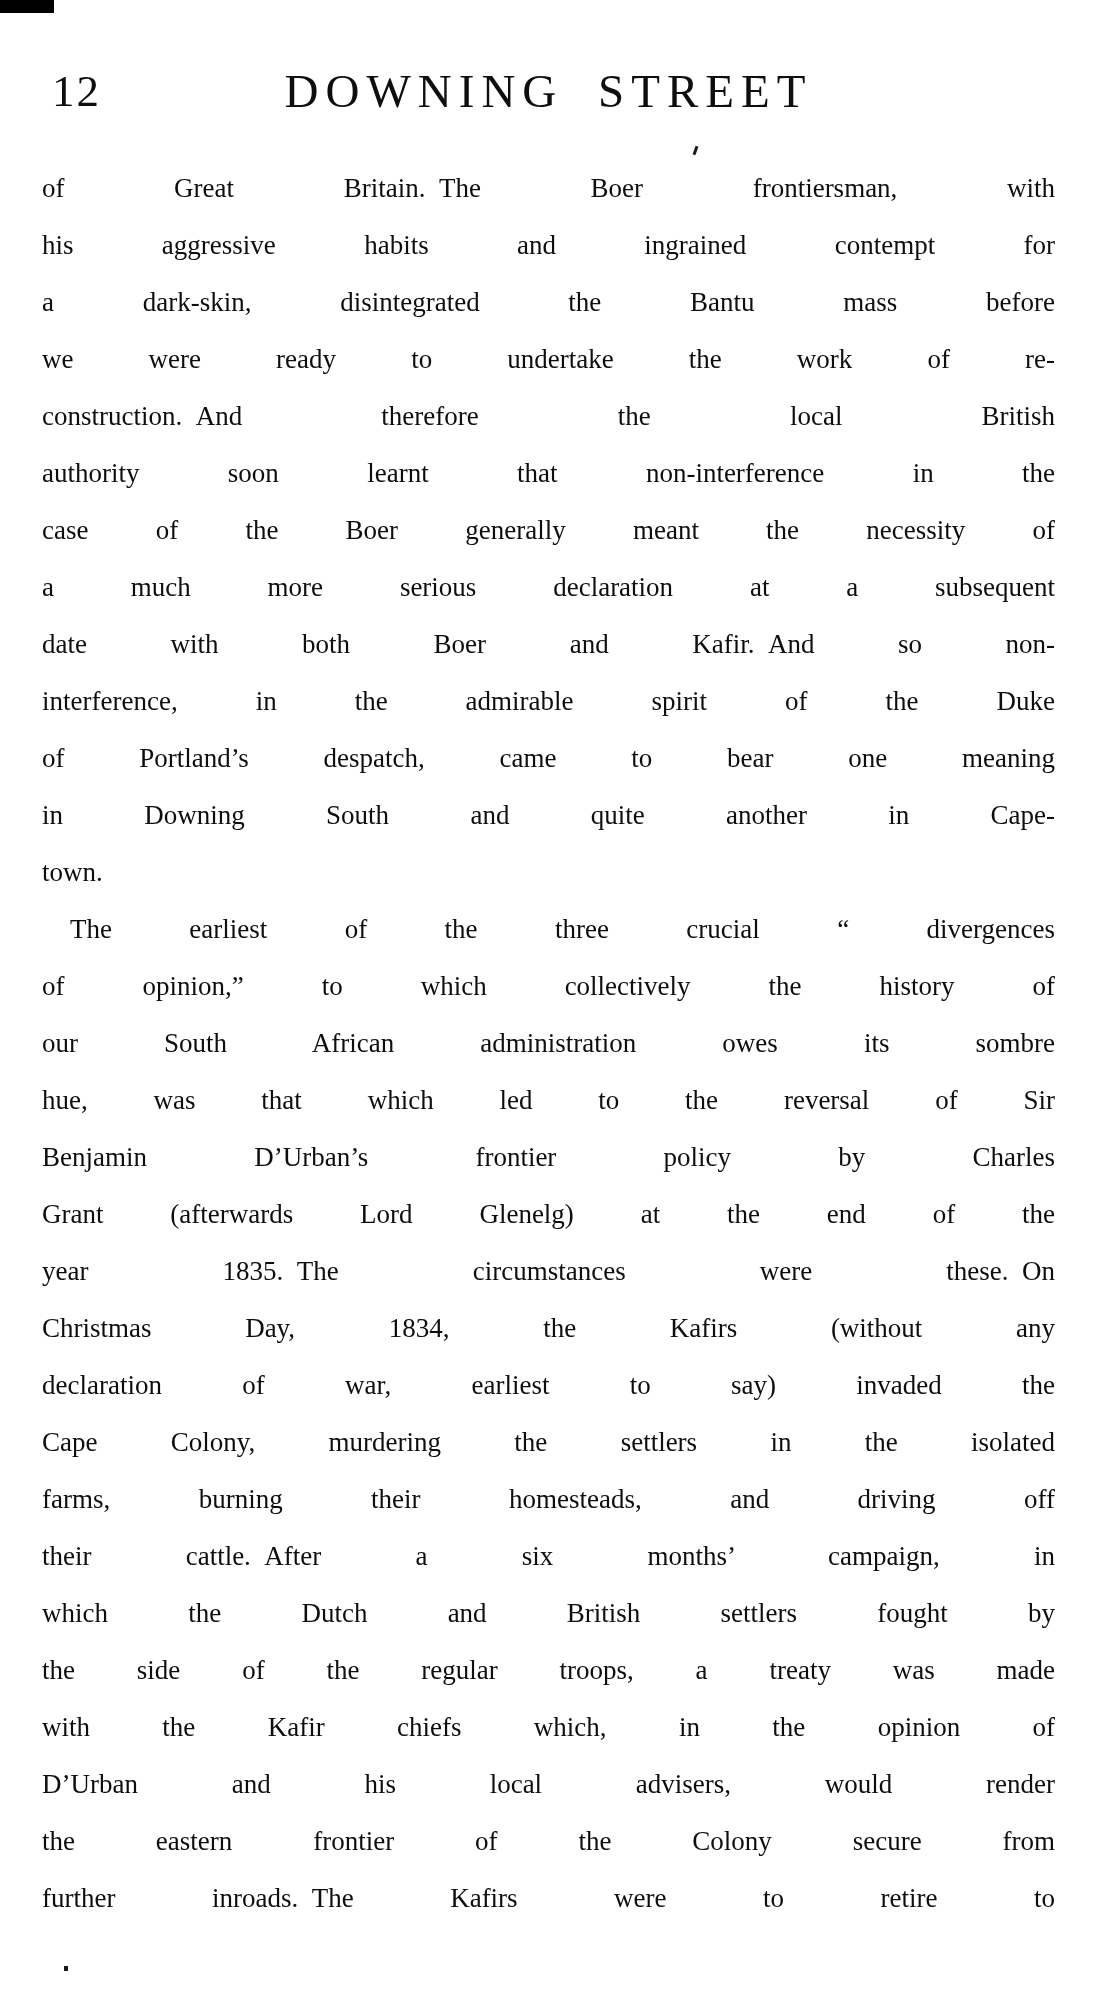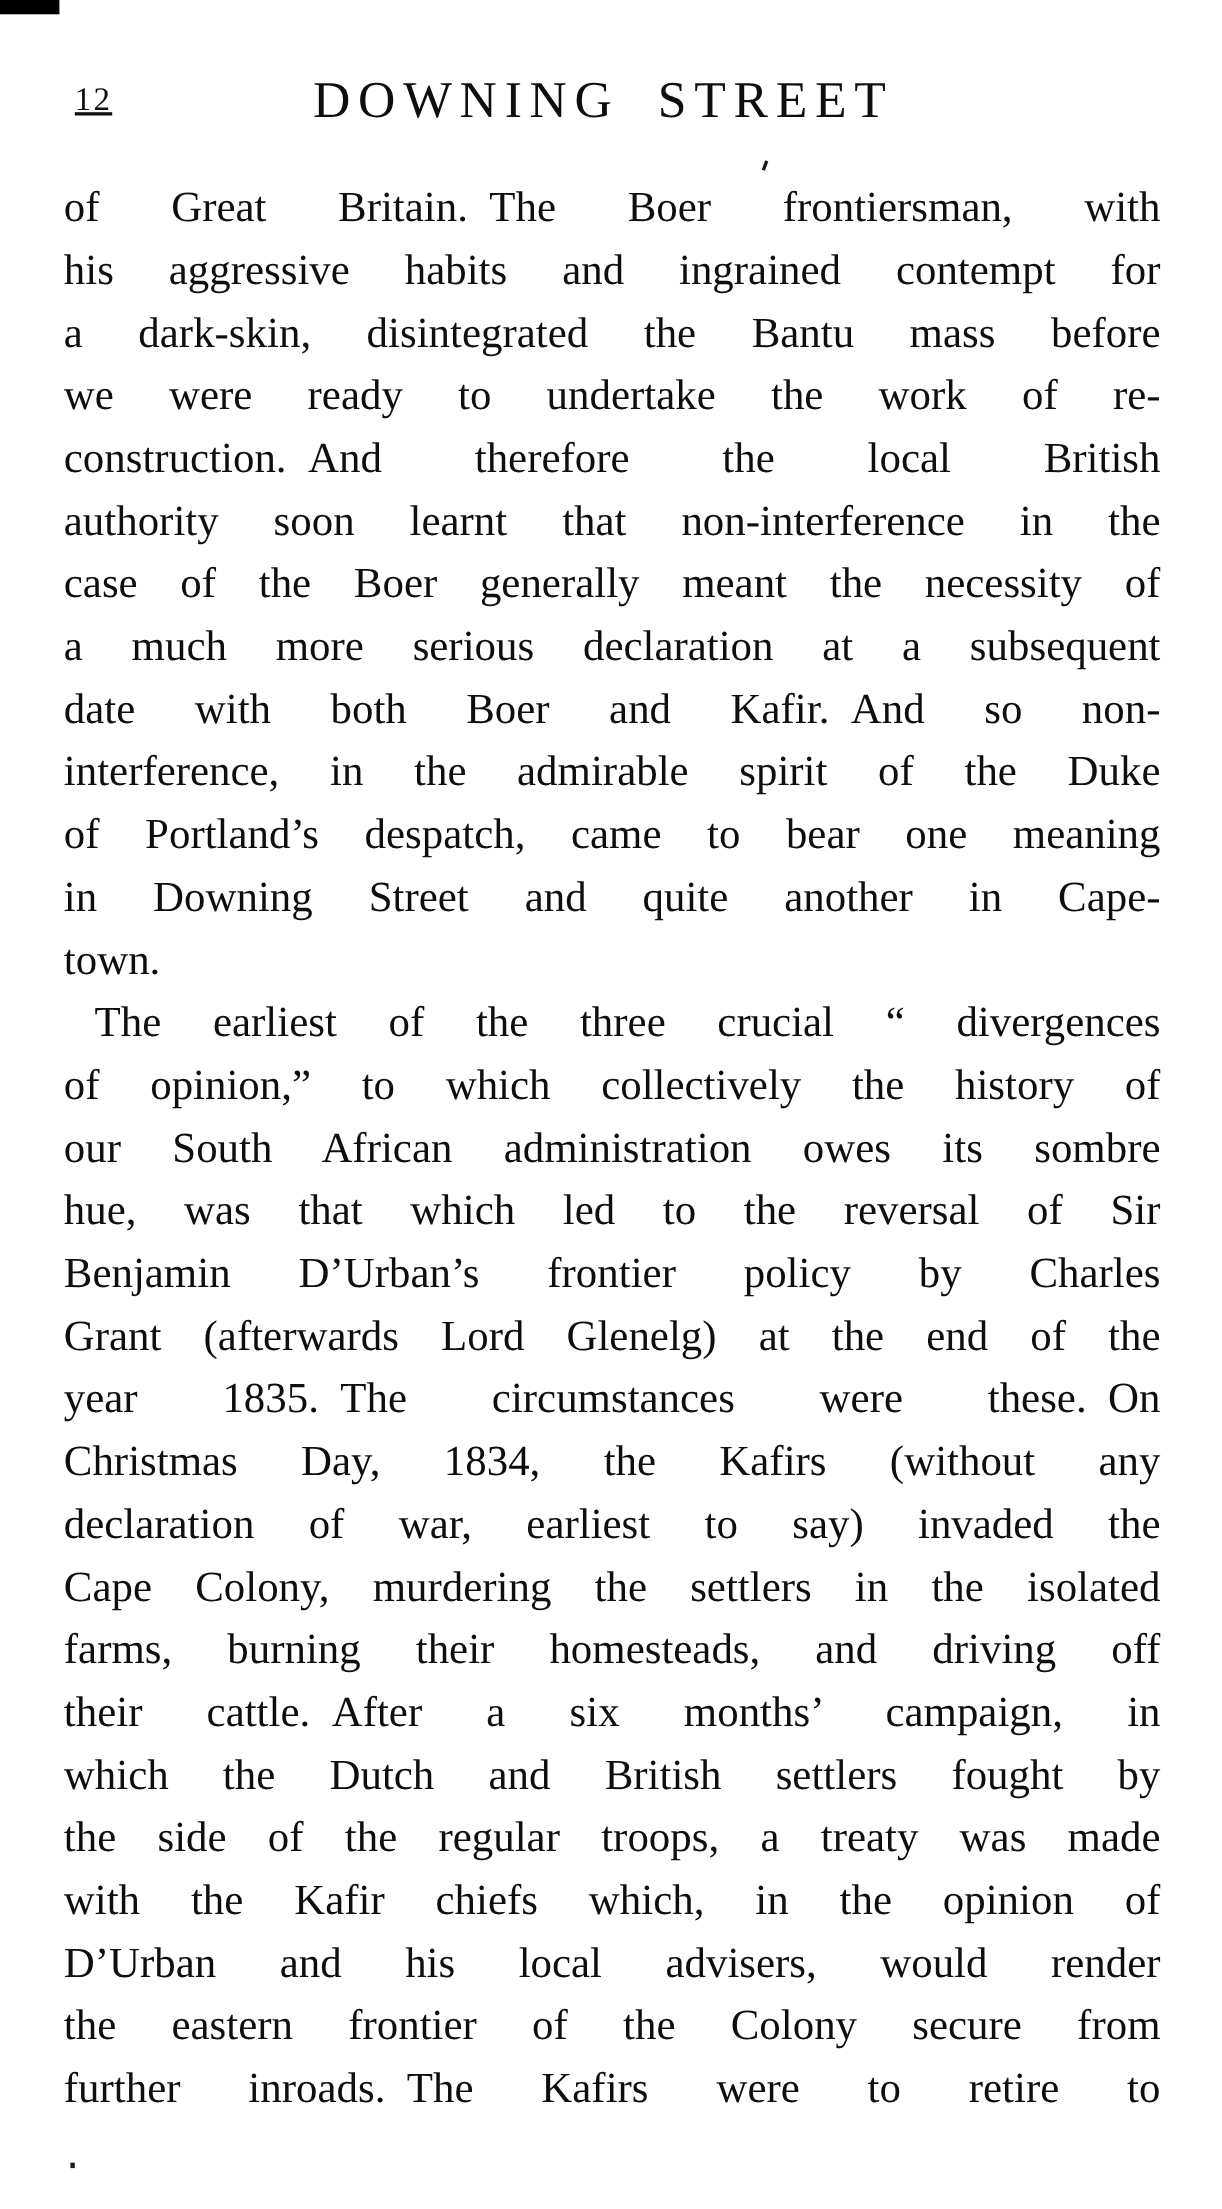--- a/index.html
+++ b/index.html
@@ -27,49 +27,47 @@
   .header {
     position: absolute;
     top: 68px;
     left: 42px;
     width: 1013px;
     height: 46px;
     line-height: 46px;
   }
   .pagenum {
     position: absolute;
-    left: 26px;
+    left: 10px;
     top: 0;
-    font-size: 30px;
+    font-size: 45px;
     letter-spacing: 2px;
-    text-decoration: underline;
   }
   .title {
     display: block;
     text-align: center;
     font-size: 47px;
     letter-spacing: 7px;
     word-spacing: 16px;
   }
   .body {
     position: absolute;
     top: 160px;
     left: 42px;
     width: 1013px;
   }
   .line {
     height: 57px;
     line-height: 57px;
-    font-size: 39px;
+    font-size: 27px;
     word-spacing: 4px;
     text-align: justify;
     text-align-last: justify;
     overflow: hidden;
     white-space: normal;
-    margin-left: 16px;
   }
   .line.endline {
     text-align-last: left;
   }
   .line.indent {
     text-indent: 28px;
   }
   .speck {
     position: absolute;
     background: #1a1a1a;
@@ -93,21 +91,21 @@
       <div class="line">his aggressive habits and ingrained contempt for</div>
       <div class="line">a dark-skin, disintegrated the Bantu mass before</div>
       <div class="line">we were ready to undertake the work of re-</div>
       <div class="line">construction. And therefore the local British</div>
       <div class="line">authority soon learnt that non-interference in the</div>
       <div class="line">case of the Boer generally meant the necessity of</div>
       <div class="line">a much more serious declaration at a subsequent</div>
       <div class="line">date with both Boer and Kafir. And so non-</div>
       <div class="line">interference, in the admirable spirit of the Duke</div>
       <div class="line">of Portland’s despatch, came to bear one meaning</div>
-      <div class="line">in Downing Street and quite another in Cape-</div>
+      <div class="line">in Downing South and quite another in Cape-</div>
       <div class="line endline">town.</div>
       <div class="line indent">The earliest of the three crucial “ divergences</div>
       <div class="line">of opinion,” to which collectively the history of</div>
       <div class="line">our South African administration owes its sombre</div>
       <div class="line">hue, was that which led to the reversal of Sir</div>
       <div class="line">Benjamin D’Urban’s frontier policy by Charles</div>
       <div class="line">Grant (afterwards Lord Glenelg) at the end of the</div>
       <div class="line">year 1835. The circumstances were these. On</div>
       <div class="line">Christmas Day, 1834, the Kafirs (without any</div>
       <div class="line">declaration of war, earliest to say) invaded the</div>

